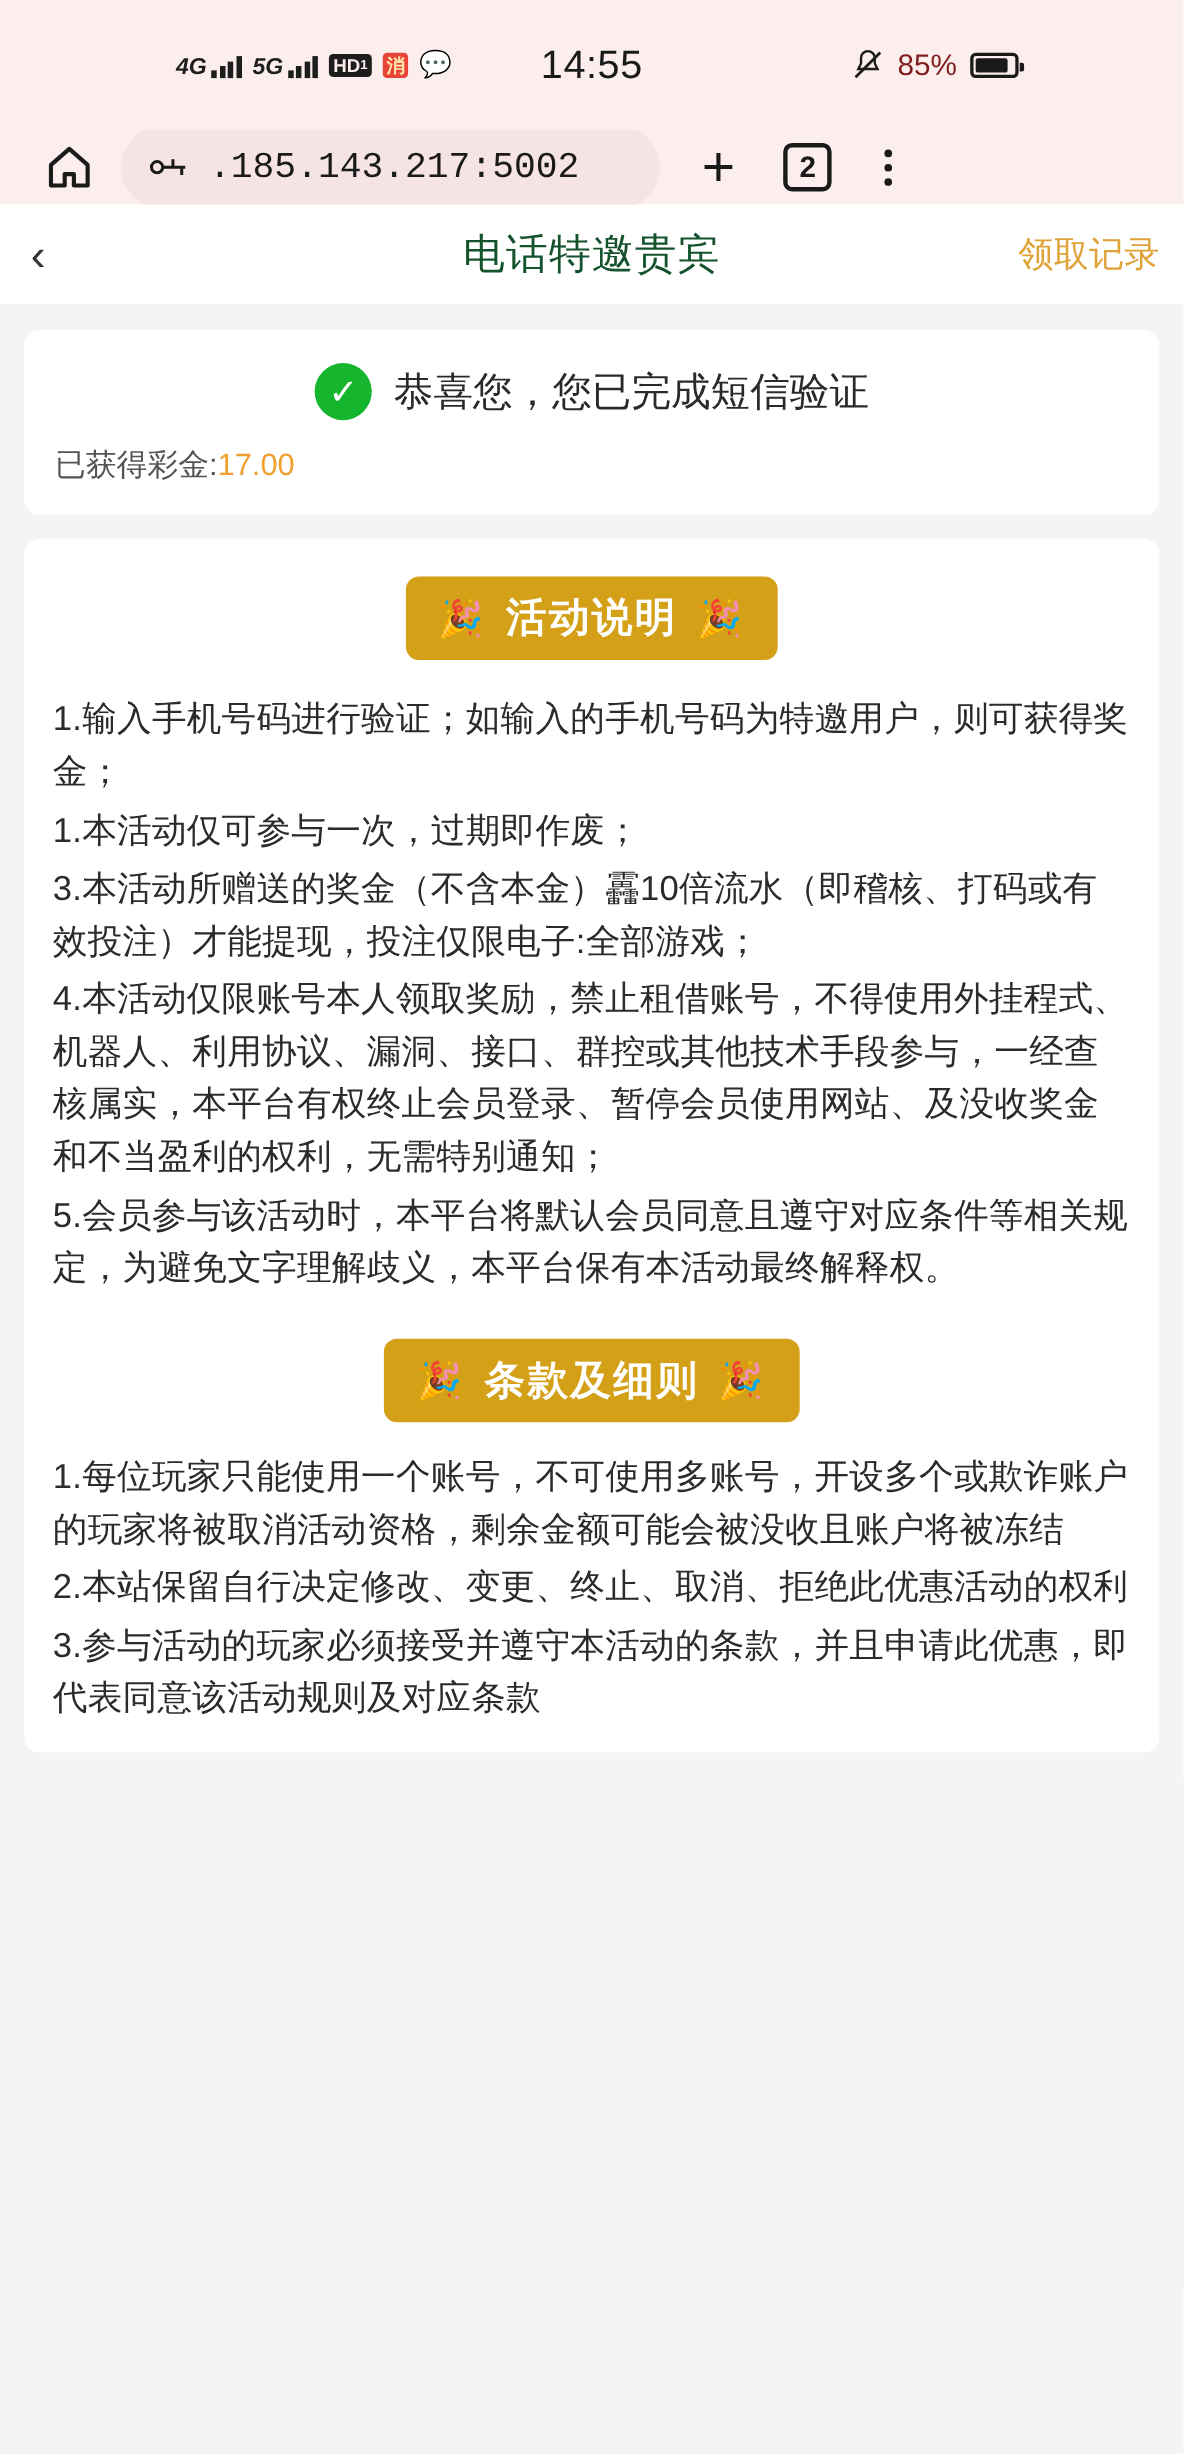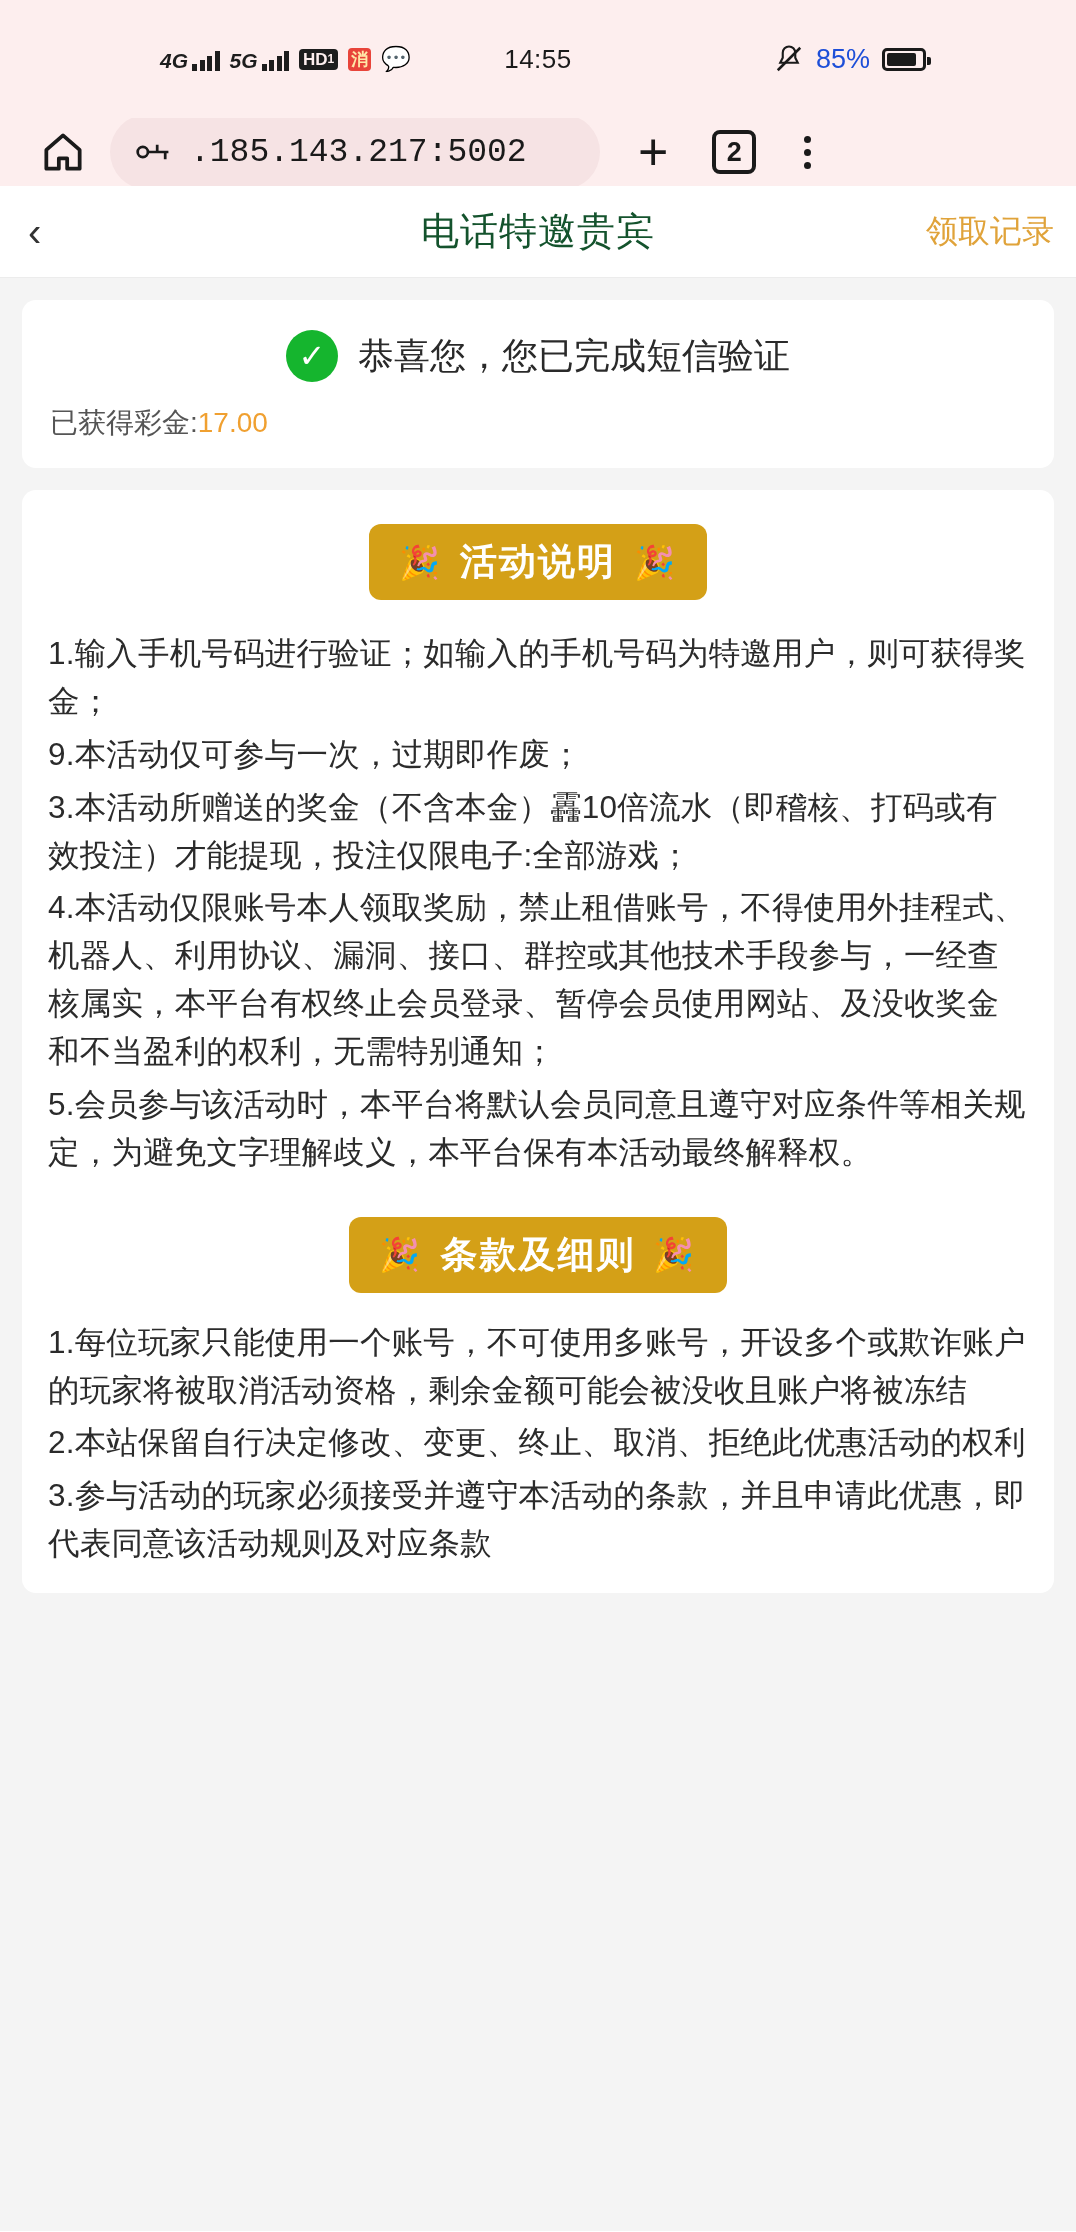--- a/index.html
+++ b/index.html
@@ -69,34 +69,34 @@
     font-size: 17px;
     font-weight: bold;
     border-radius: 4px;
     padding: 3px 3px;
     line-height: 1;
     display: flex;
     align-items: center;
   }
   .chat-icon { font-size: 24px; color: #1d1d1d; line-height: 1; }
   .clock {
-    font-size: 26px;
+    font-size: 36px;
     color: #1a1a1a;
     letter-spacing: 0.5px;
   }
   .status-right {
     position: absolute;
     right: 150px;
     top: 0;
     height: 100%;
     display: flex;
     align-items: center;
     gap: 12px;
   }
-  .batt-text { font-size: 27px; color: #1d4ed8; }
+  .batt-text { font-size: 27px; color: #7f1d1d; }
   .batt {
     width: 44px; height: 23px;
     border: 3px solid #1a1a1a;
     border-radius: 5px;
     position: relative;
     display: flex;
     align-items: center;
     padding: 2px;
   }
   .batt::after {
@@ -333,21 +333,21 @@
     <div class="ribbon-wrap">
       <div class="ribbon">
         <span class="emo">🎉</span>
         <span>活动说明</span>
         <span class="emo">🎉</span>
       </div>
     </div>
 
     <div class="rules">
       <p>1.输入手机号码进行验证；如输入的手机号码为特邀用户，则可获得奖金；</p>
-      <p>9.本活动仅可参与一次，过期即作废；</p>
+      <p>1.本活动仅可参与一次，过期即作废；</p>
       <p>3.本活动所赠送的奖金（不含本金）靐10倍流水（即稽核、打码或有效投注）才能提现，投注仅限电子:全部游戏；</p>
       <p>4.本活动仅限账号本人领取奖励，禁止租借账号，不得使用外挂程式、机器人、利用协议、漏洞、接口、群控或其他技术手段参与，一经查核属实，本平台有权终止会员登录、暂停会员使用网站、及没收奖金和不当盈利的权利，无需特别通知；</p>
       <p>5.会员参与该活动时，本平台将默认会员同意且遵守对应条件等相关规定，为避免文字理解歧义，本平台保有本活动最终解释权。</p>
     </div>
 
     <div class="ribbon-wrap second">
       <div class="ribbon">
         <span class="emo">🎉</span>
         <span>条款及细则</span>
         <span class="emo">🎉</span>

